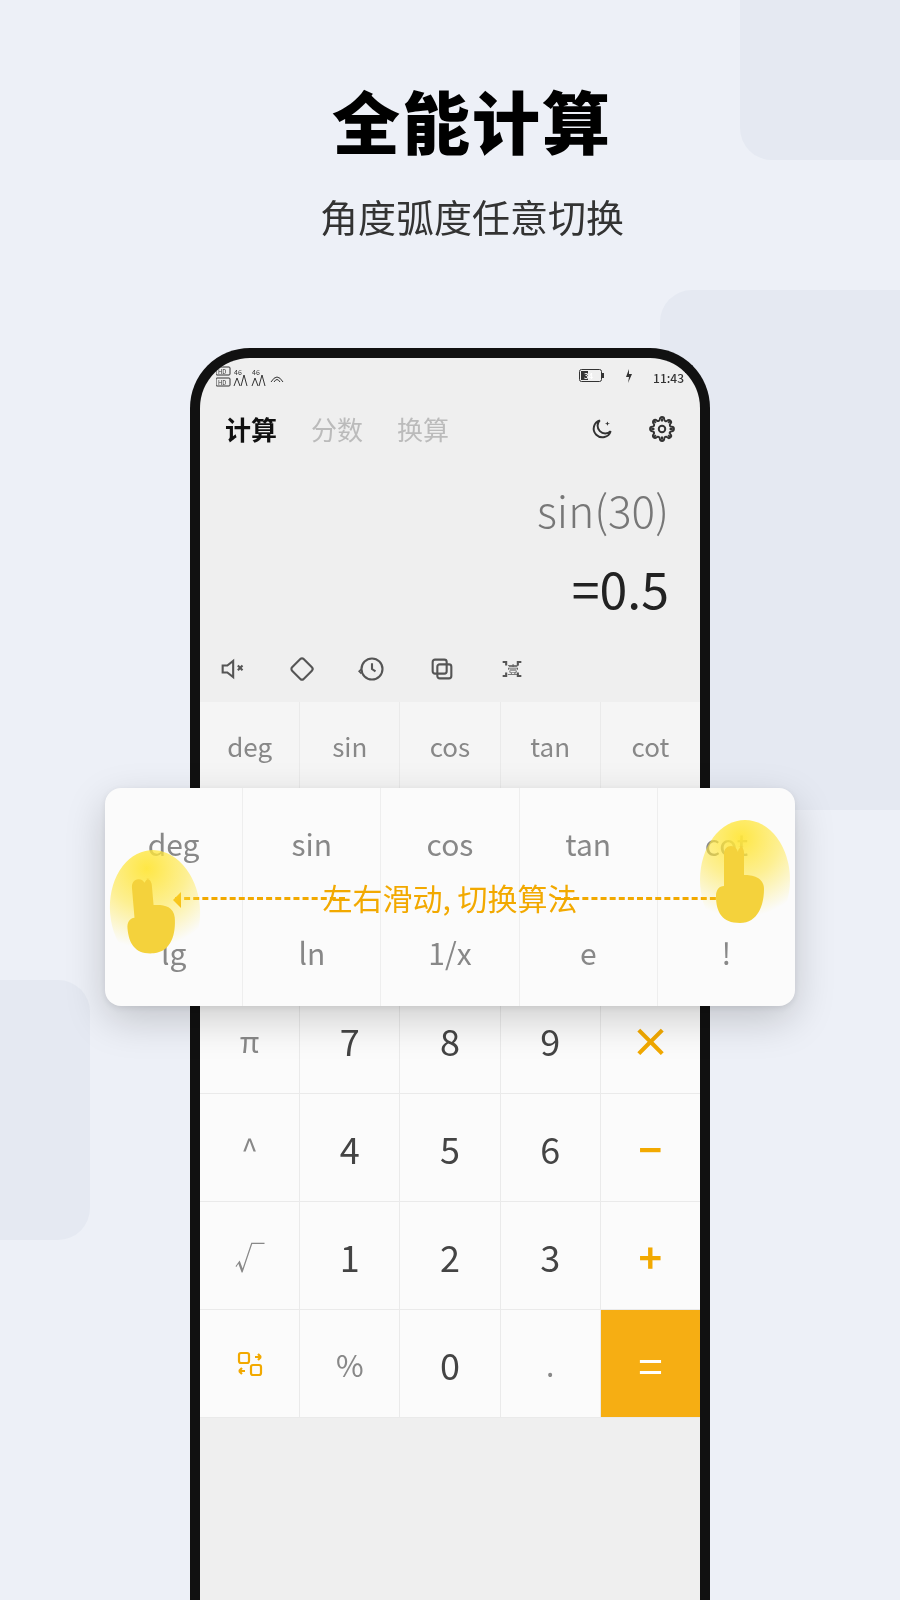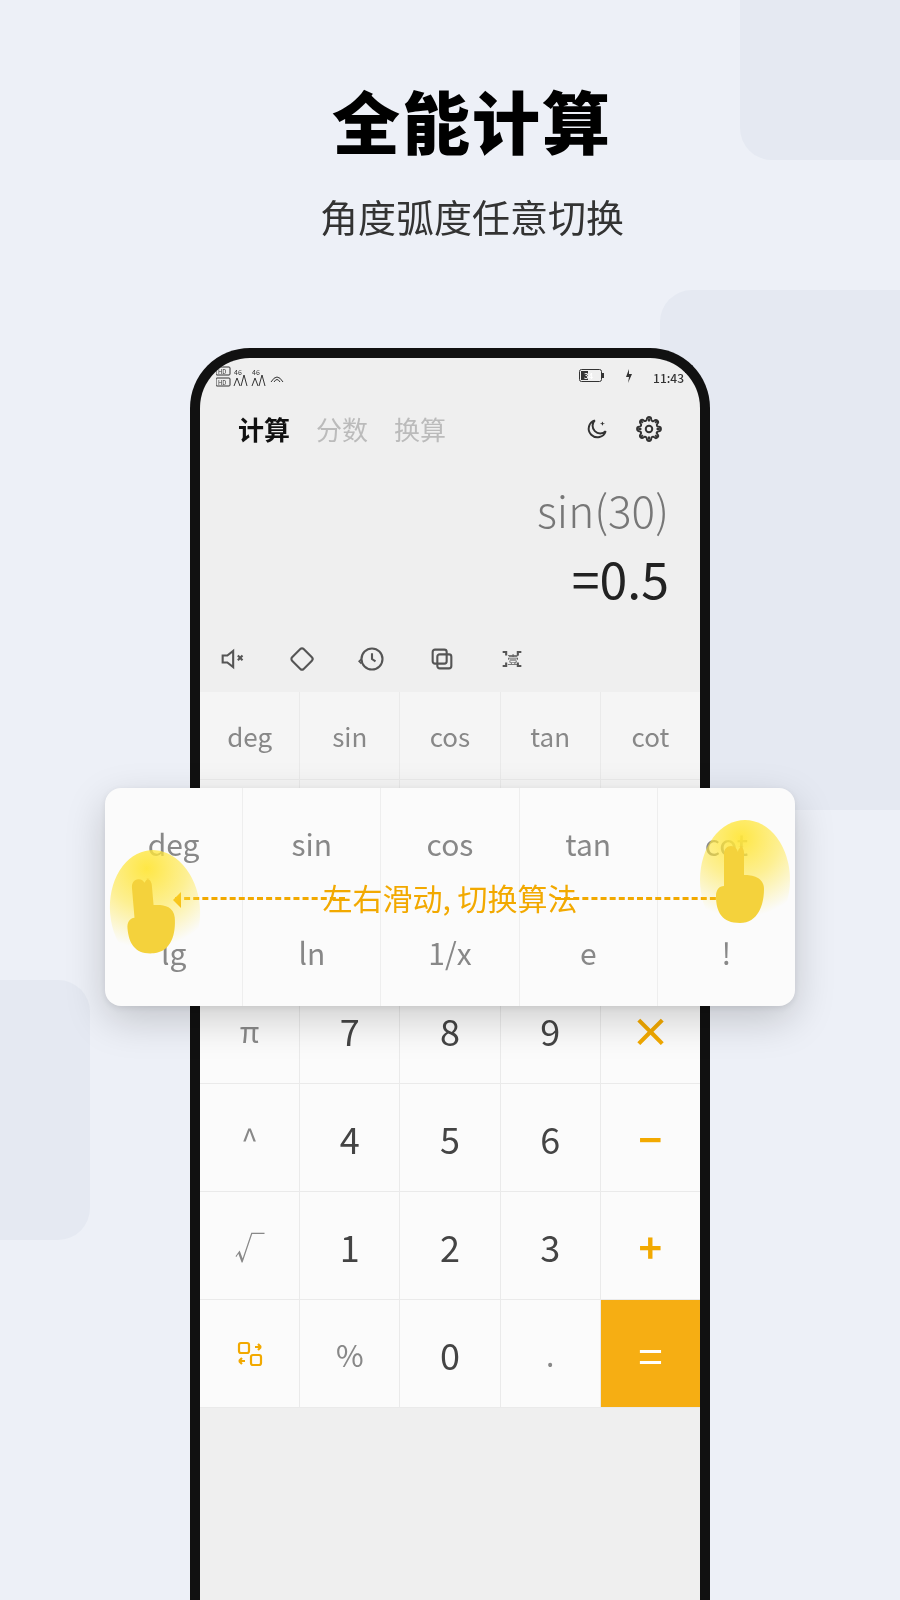--- a/index.html
+++ b/index.html
@@ -31,32 +31,32 @@
   overflow: hidden;
 }
 .status-bar {
   display: flex; justify-content: space-between; align-items: center;
   padding: 8px 16px 0; font-size: 12px; color: #333;
 }
 .status-left svg, .status-right svg { display:inline-block; vertical-align:middle; }
 .status-right { display:flex; align-items:flex-start; gap:20px; font-weight:500; }
 
 .tabs {
-  display: flex; align-items: center; gap: 26px;
-  padding: 22px 38px 0; font-size: 26px; color: #bbb;
+  display: flex; align-items: center; gap: 34px;
+  padding: 22px 25px 0; font-size: 26px; color: #bbb;
 }
 .tabs .active { color: #111; font-weight: 700; }
 .tabs .spacer { flex: 1; }
 .tabs .icon-btn { color: #333; display:flex; }
 
 .display {
   padding: 30px 31px 14px; text-align: right;
 }
 .expr   { font-size: 44px; color: #777; font-weight: 300; }
-.result { font-size: 50px; color: #222; }
+.result { font-size: 50px; color: #222; margin-top: 10px; }
 
 .toolstrip {
   display: flex; gap: 42px; padding: 18px 18px 14px;
 }
 .toolstrip div { color: #555; }
 
 .keypad {
   background: #FBFBFB;
 }
 .krow { display: flex; }

